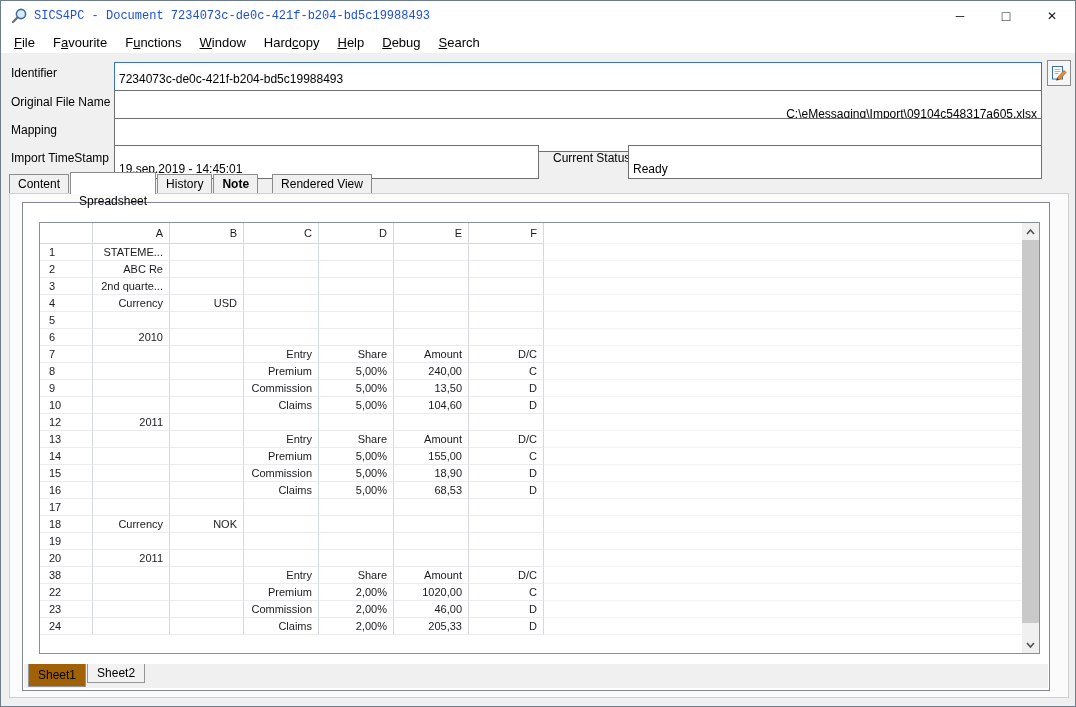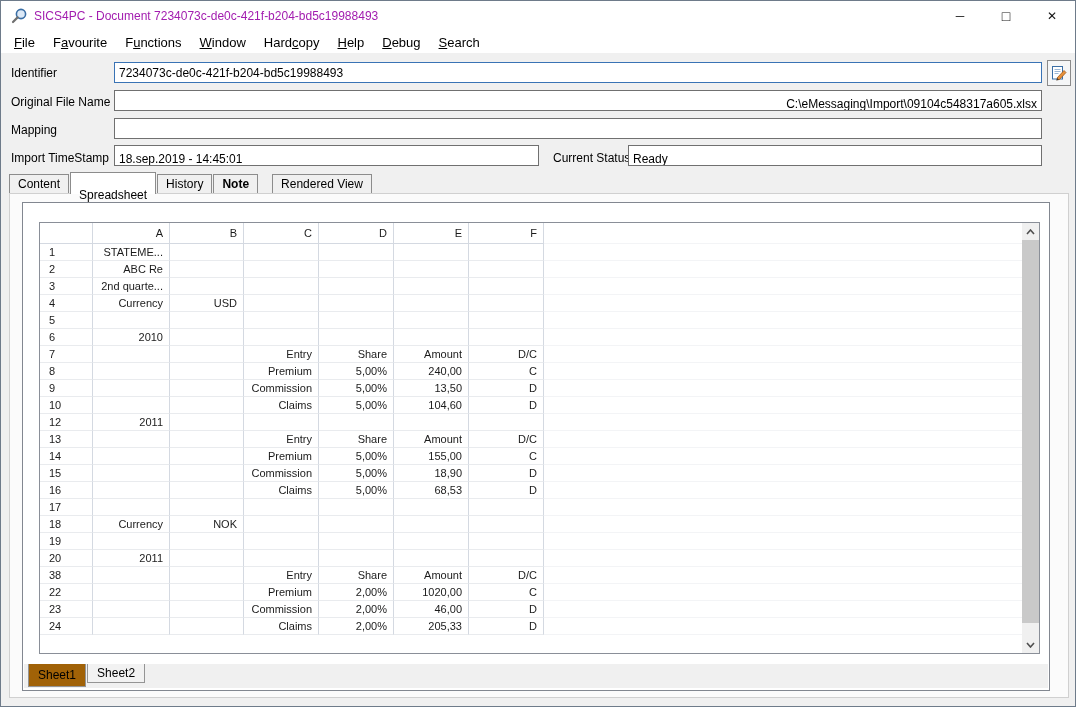--- a/index.html
+++ b/index.html
@@ -7,46 +7,46 @@
   *{box-sizing:border-box;}
   u{text-decoration:underline;}
 
   .window{position:relative;width:1076px;height:707px;background:#f0f0f0;
           border:1px solid #6e7b8a;overflow:hidden;}
 
   
   .titlebar{position:absolute;left:0;top:0;right:0;height:30px;background:#ffffff;
             display:flex;align-items:center;}
   .app-icon{width:18px;height:18px;margin:0 6px 0 9px;flex:0 0 auto;}
-  .title-text{font-size:12px;color:#a21caf;white-space:nowrap;}
+  .title-text{font-size:12px;color:#1d4ed8;white-space:nowrap;font-family:Liberation Mono, monospace;}
   .caption-btns{margin-left:auto;display:flex;height:30px;}
   .cap-btn{width:46px;height:30px;display:flex;align-items:center;justify-content:center;
            font-size:12px;color:#111;cursor:default;}
   .cap-btn.max{font-size:14px;}
 
   
   .menubar{position:absolute;left:0;top:30px;right:0;height:22px;background:#ffffff;
            display:flex;align-items:center;padding-left:4px;}
   .menu-item{padding:2px 9px;font-size:13px;color:#000;}
 
   
   .form-label{position:absolute;font-size:12px;color:#000;white-space:nowrap;}
   .field{position:absolute;height:21px;background:#ffffff;border:1px solid #707070;
-         font-size:12px;color:#000;padding:6px 4px;line-height:15px;white-space:nowrap;
+         font-size:12px;color:#000;padding:16px 4px;line-height:15px;white-space:nowrap;
          overflow:hidden;}
   .field.focused{border:1px solid #3973b5;}
   input.field{outline:none;font-family:"Liberation Sans",sans-serif;}
   .icon-btn{position:absolute;width:24px;height:26px;background:#f5f6f7;
             border:1px solid #8a8a8a;display:flex;align-items:center;justify-content:center;padding:0;}
 
   
   .tabstrip{position:absolute;left:8px;top:171px;height:22px;display:flex;align-items:center;}
   .tab{height:19px;padding:2px 8px 0 8px;font-size:12px;color:#000;background:#f0f0f0;
        border:1px solid #8c8c8c;border-bottom:none;margin-right:1px;line-height:15px;}
-  .tab.active{height:22px;background:#ffffff;position:relative;z-index:3;padding-top:15px;
+  .tab.active{height:22px;background:#ffffff;position:relative;z-index:3;padding-top:21px;
               border:1px solid #8c8c8c;border-bottom:none;}
   .tabstrip .tab:nth-child(4){margin-right:14px;font-weight:bold;}
   .tabpage{position:absolute;left:8px;top:192px;width:1060px;height:505px;background:#fbfbfb;
            border:1px solid #d0d0d0;z-index:1;}
 
   
   .panel{position:absolute;left:12px;top:8px;width:1028px;height:489px;background:#ffffff;
          border:1px solid #828790;}
 
   
@@ -122,21 +122,21 @@
     </svg>
   </button>
 
   <div class="form-label" style="left:10px;top:94px;">Original File Name</div>
   <div class="field" style="left:113px;top:89px;width:928px;text-align:right;">C:\eMessaging\Import\09104c548317a605.xlsx</div>
 
   <div class="form-label" style="left:10px;top:122px;">Mapping</div>
   <div class="field" style="left:113px;top:117px;width:928px;"></div>
 
   <div class="form-label" style="left:10px;top:150px;">Import TimeStamp</div>
-  <div class="field" style="left:113px;top:144px;width:425px;">18.sep.2019 - 14:45:01</div>
+  <div class="field" style="left:113px;top:144px;width:425px;">19.sep.2019 - 14:45:01</div>
 
   <div class="form-label" style="left:552px;top:150px;">Current Status</div>
   <div class="field" style="left:627px;top:144px;width:414px;">Ready</div>
 
   <div class="tabstrip" id="tabstrip">
       <div class="tab">Content</div>
       <div class="tab active">Spreadsheet</div>
       <div class="tab">History</div>
       <div class="tab">Note</div>
       <div class="tab">Rendered View</div>

